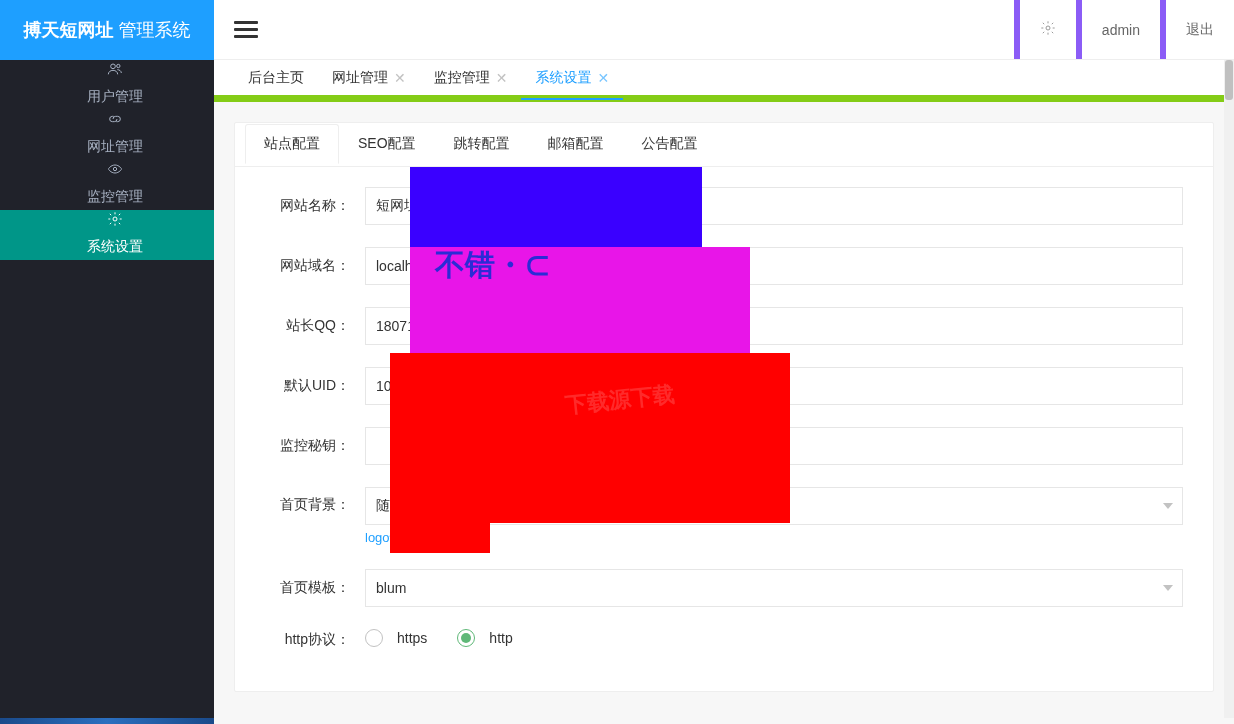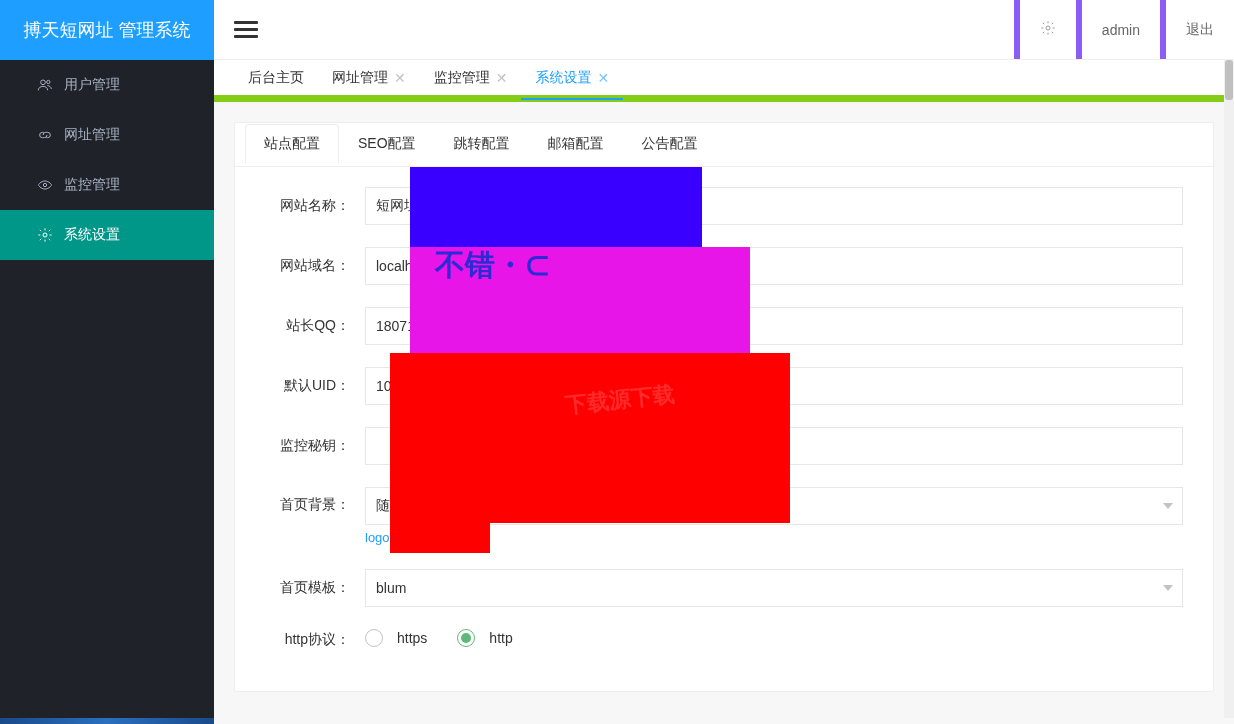--- a/index.html
+++ b/index.html
@@ -2,22 +2,22 @@
 <html><head>
 <meta charset="utf-8">
 <style>
 * { margin: 0; padding: 0; box-sizing: border-box; }
 body { font-family: "Microsoft YaHei", -apple-system, sans-serif; font-size: 14px; color: #333; background: #fff; }
 .app { display: flex; width: 1234px; height: 724px; overflow: hidden; position: relative; }
 
 
 .sidebar { width: 214px; background: #20222a; color: #fff; display: flex; flex-direction: column; flex-shrink: 0; }
 .logo { height: 60px; display: flex; align-items: center; justify-content: center; background: #1e9fff; color: #fff; font-size: 18px; }
-.logo .b { font-weight: normal; }
-.nav-item { height: 50px; display: flex; align-items: center; padding-left: 36px; color: #a7b1c2; cursor: pointer; gap: 10px; }
+.logo .b { font-weight: bold; }
+.nav-item { height: 50px; display: flex; align-items: center; padding-left: 16px; color: #a7b1c2; cursor: pointer; gap: 10px; flex-direction: column; }
 .nav-item.active { background: #009688; color: #fff; }
 .nav-icon { width: 18px; height: 18px; display: inline-flex; align-items: center; justify-content: center; }
 .nav-icon svg { width: 16px; height: 16px; stroke: currentColor; fill: none; stroke-width: 1.5; }
 
 
 .main { flex: 1; display: flex; flex-direction: column; min-width: 0; }
 
 
 .header { height: 60px; display: flex; align-items: center; justify-content: space-between; border-bottom: 1px solid #eee; padding: 0 0 0 20px; }
 .hamburger { width: 24px; height: 24px; cursor: pointer; display: flex; flex-direction: column; justify-content: space-around; padding: 2px 0; }

